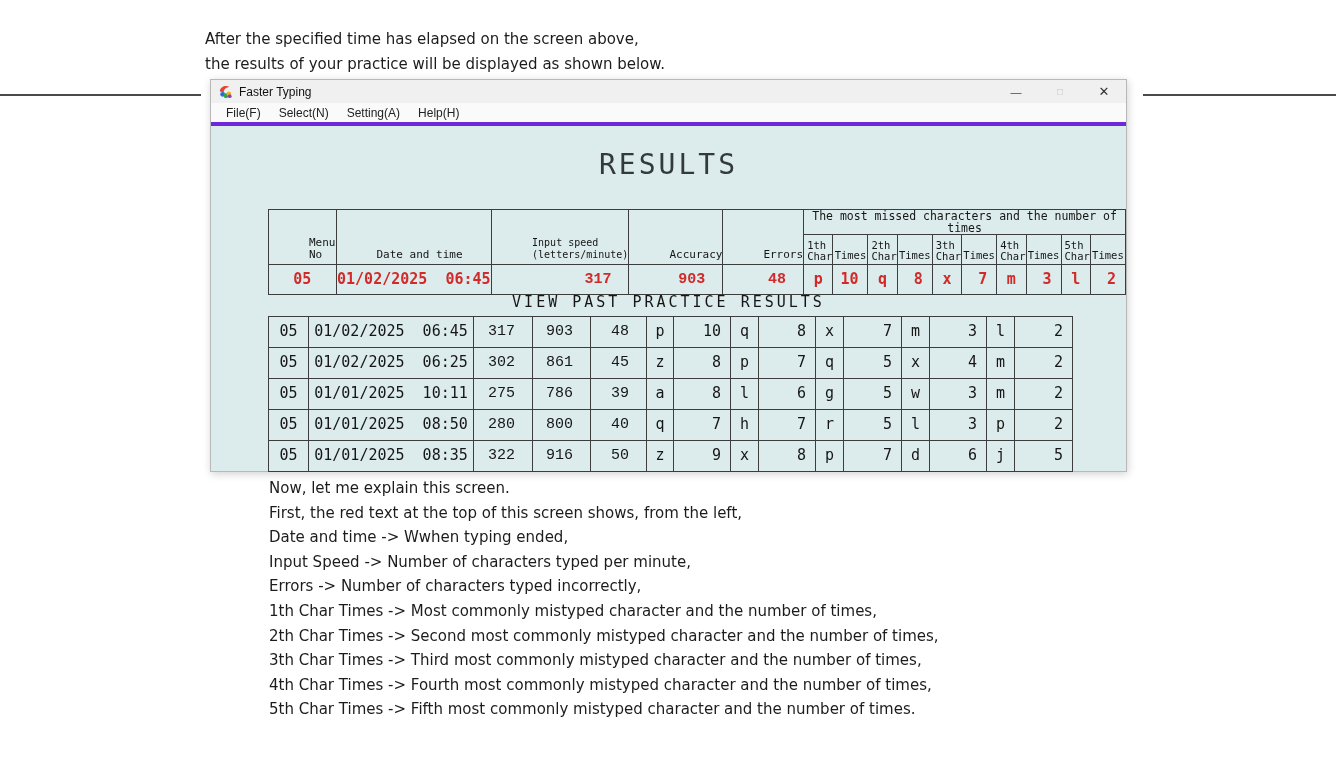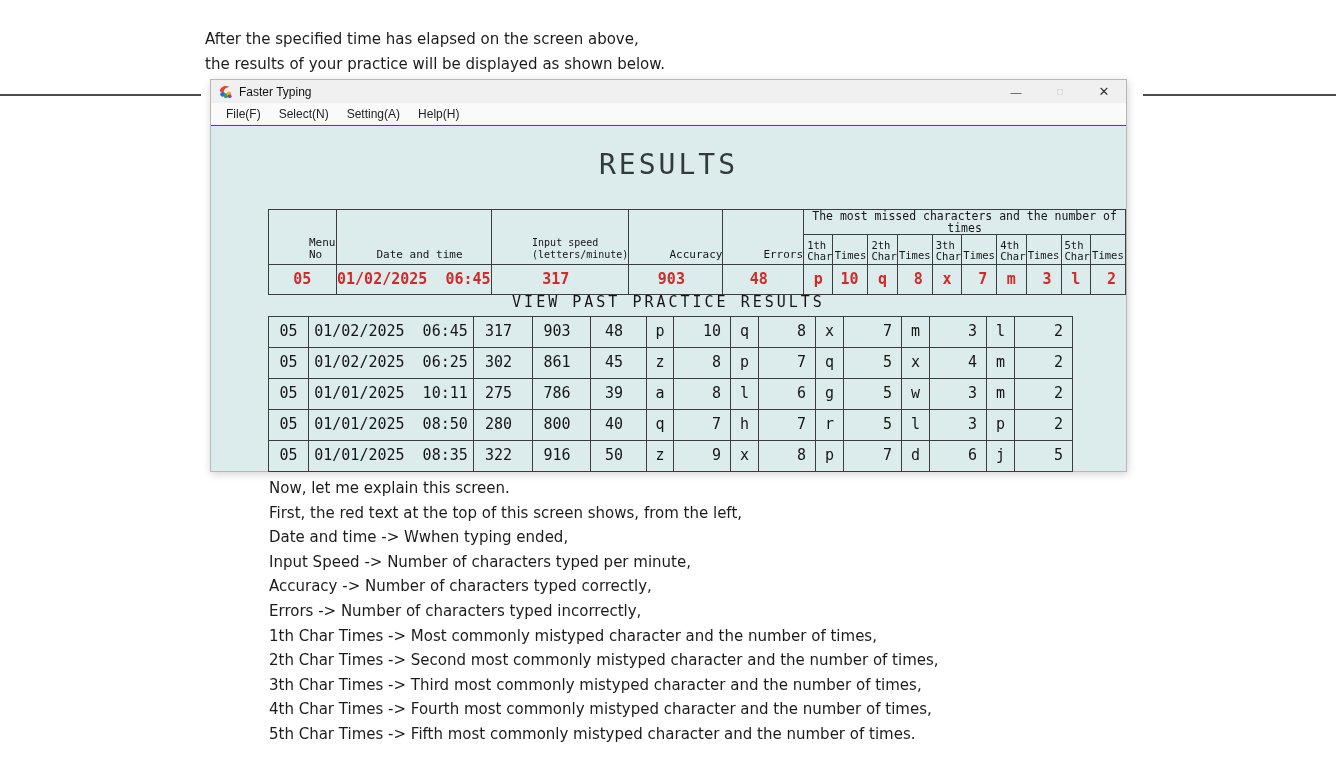--- a/index.html
+++ b/index.html
@@ -28,21 +28,21 @@
     height:23px;background:#f0f0f0;display:flex;align-items:center;
     padding-left:7px;font-family:"Liberation Sans",sans-serif;font-size:12px;color:#111;
   }
   #win-title{margin-left:6px;}
   #controls{margin-left:auto;display:flex;height:100%;}
   .ctl{width:44px;display:flex;align-items:center;justify-content:center;color:#444;}
   #btn-min{font-size:11px;}
   #btn-max{font-size:10px;color:#c4c4c4;}
   #btn-close{font-size:13px;color:#333;}
   #menubar{
-    height:23px;background:#fafafa;border-bottom:1px solid #6d28d9;display:flex;align-items:center;
+    height:23px;background:#fafafa;border-bottom:4px solid #6d28d9;display:flex;align-items:center;
     padding-left:6px;font-family:"Liberation Sans",sans-serif;font-size:12px;color:#222;box-sizing:border-box;
   }
   .menu-item{padding:0 9px;}
   #content{position:absolute;left:0;top:46px;right:0;bottom:0;background:#dcebeb;}
 
   #results-title{
     position:absolute;top:22px;left:0;width:100%;text-align:center;
     font-family:"DejaVu Sans Mono",monospace;font-size:28px;letter-spacing:3px;color:#323a3a;
   }
   #past-title{
@@ -63,21 +63,21 @@
   .th-span{font-size:11.5px;text-align:center;vertical-align:middle;}
   .th-rowspan{font-size:11px;text-align:left;vertical-align:bottom;padding-bottom:4px;padding-left:40px;}
   .th-speed{font-size:10px;line-height:1.15;}
   .th-char{font-size:10.5px;text-align:left;vertical-align:bottom;padding:0 0 2px 3px;white-space:pre-line;margin-left:9px;}
   .th-times{font-size:10.5px;text-align:center;vertical-align:bottom;padding-bottom:3px;}
   tbody td{font-size:15px;height:29px;}
   #t2 tbody td{height:30px;}
   tr.red td{color:#d02a2a;font-weight:bold;}
   .c-menu{text-align:center;margin-top:8px;}
   .c-date{text-align:center;white-space:pre;}
-  .c-num{text-align:center;padding-right:9px;}
+  .c-num{text-align:right;padding-right:17px;font-family:Liberation Mono, monospace;}
   .c-char{text-align:center;}
   .c-times{text-align:right;padding-right:9px;}
 </style>
 </head>
 <body>
 
 <div id="intro" class="abs">
     <div>After the specified time has elapsed on the screen above,</div>
     <div>the results of your practice will be displayed as shown below.</div>
   </div>
@@ -285,20 +285,19 @@
         </tbody>
     </table>
   </div>
 </div>
 
 <div id="explain" class="abs">
     <div>Now, let me explain this screen.</div>
     <div>First, the red text at the top of this screen shows, from the left,</div>
     <div>Date and time -&gt; Wwhen typing ended,</div>
     <div>Input Speed -&gt; Number of characters typed per minute,</div>
-    <div>Accuracy -&gt; Number of characters typed correctly,</div>
     <div>Errors -&gt; Number of characters typed incorrectly,</div>
     <div>1th Char Times -&gt; Most commonly mistyped character and the number of times,</div>
     <div>2th Char Times -&gt; Second most commonly mistyped character and the number of times,</div>
     <div>3th Char Times -&gt; Third most commonly mistyped character and the number of times,</div>
     <div>4th Char Times -&gt; Fourth most commonly mistyped character and the number of times,</div>
     <div>5th Char Times -&gt; Fifth most commonly mistyped character and the number of times.</div>
   </div>
 
 </body></html>

